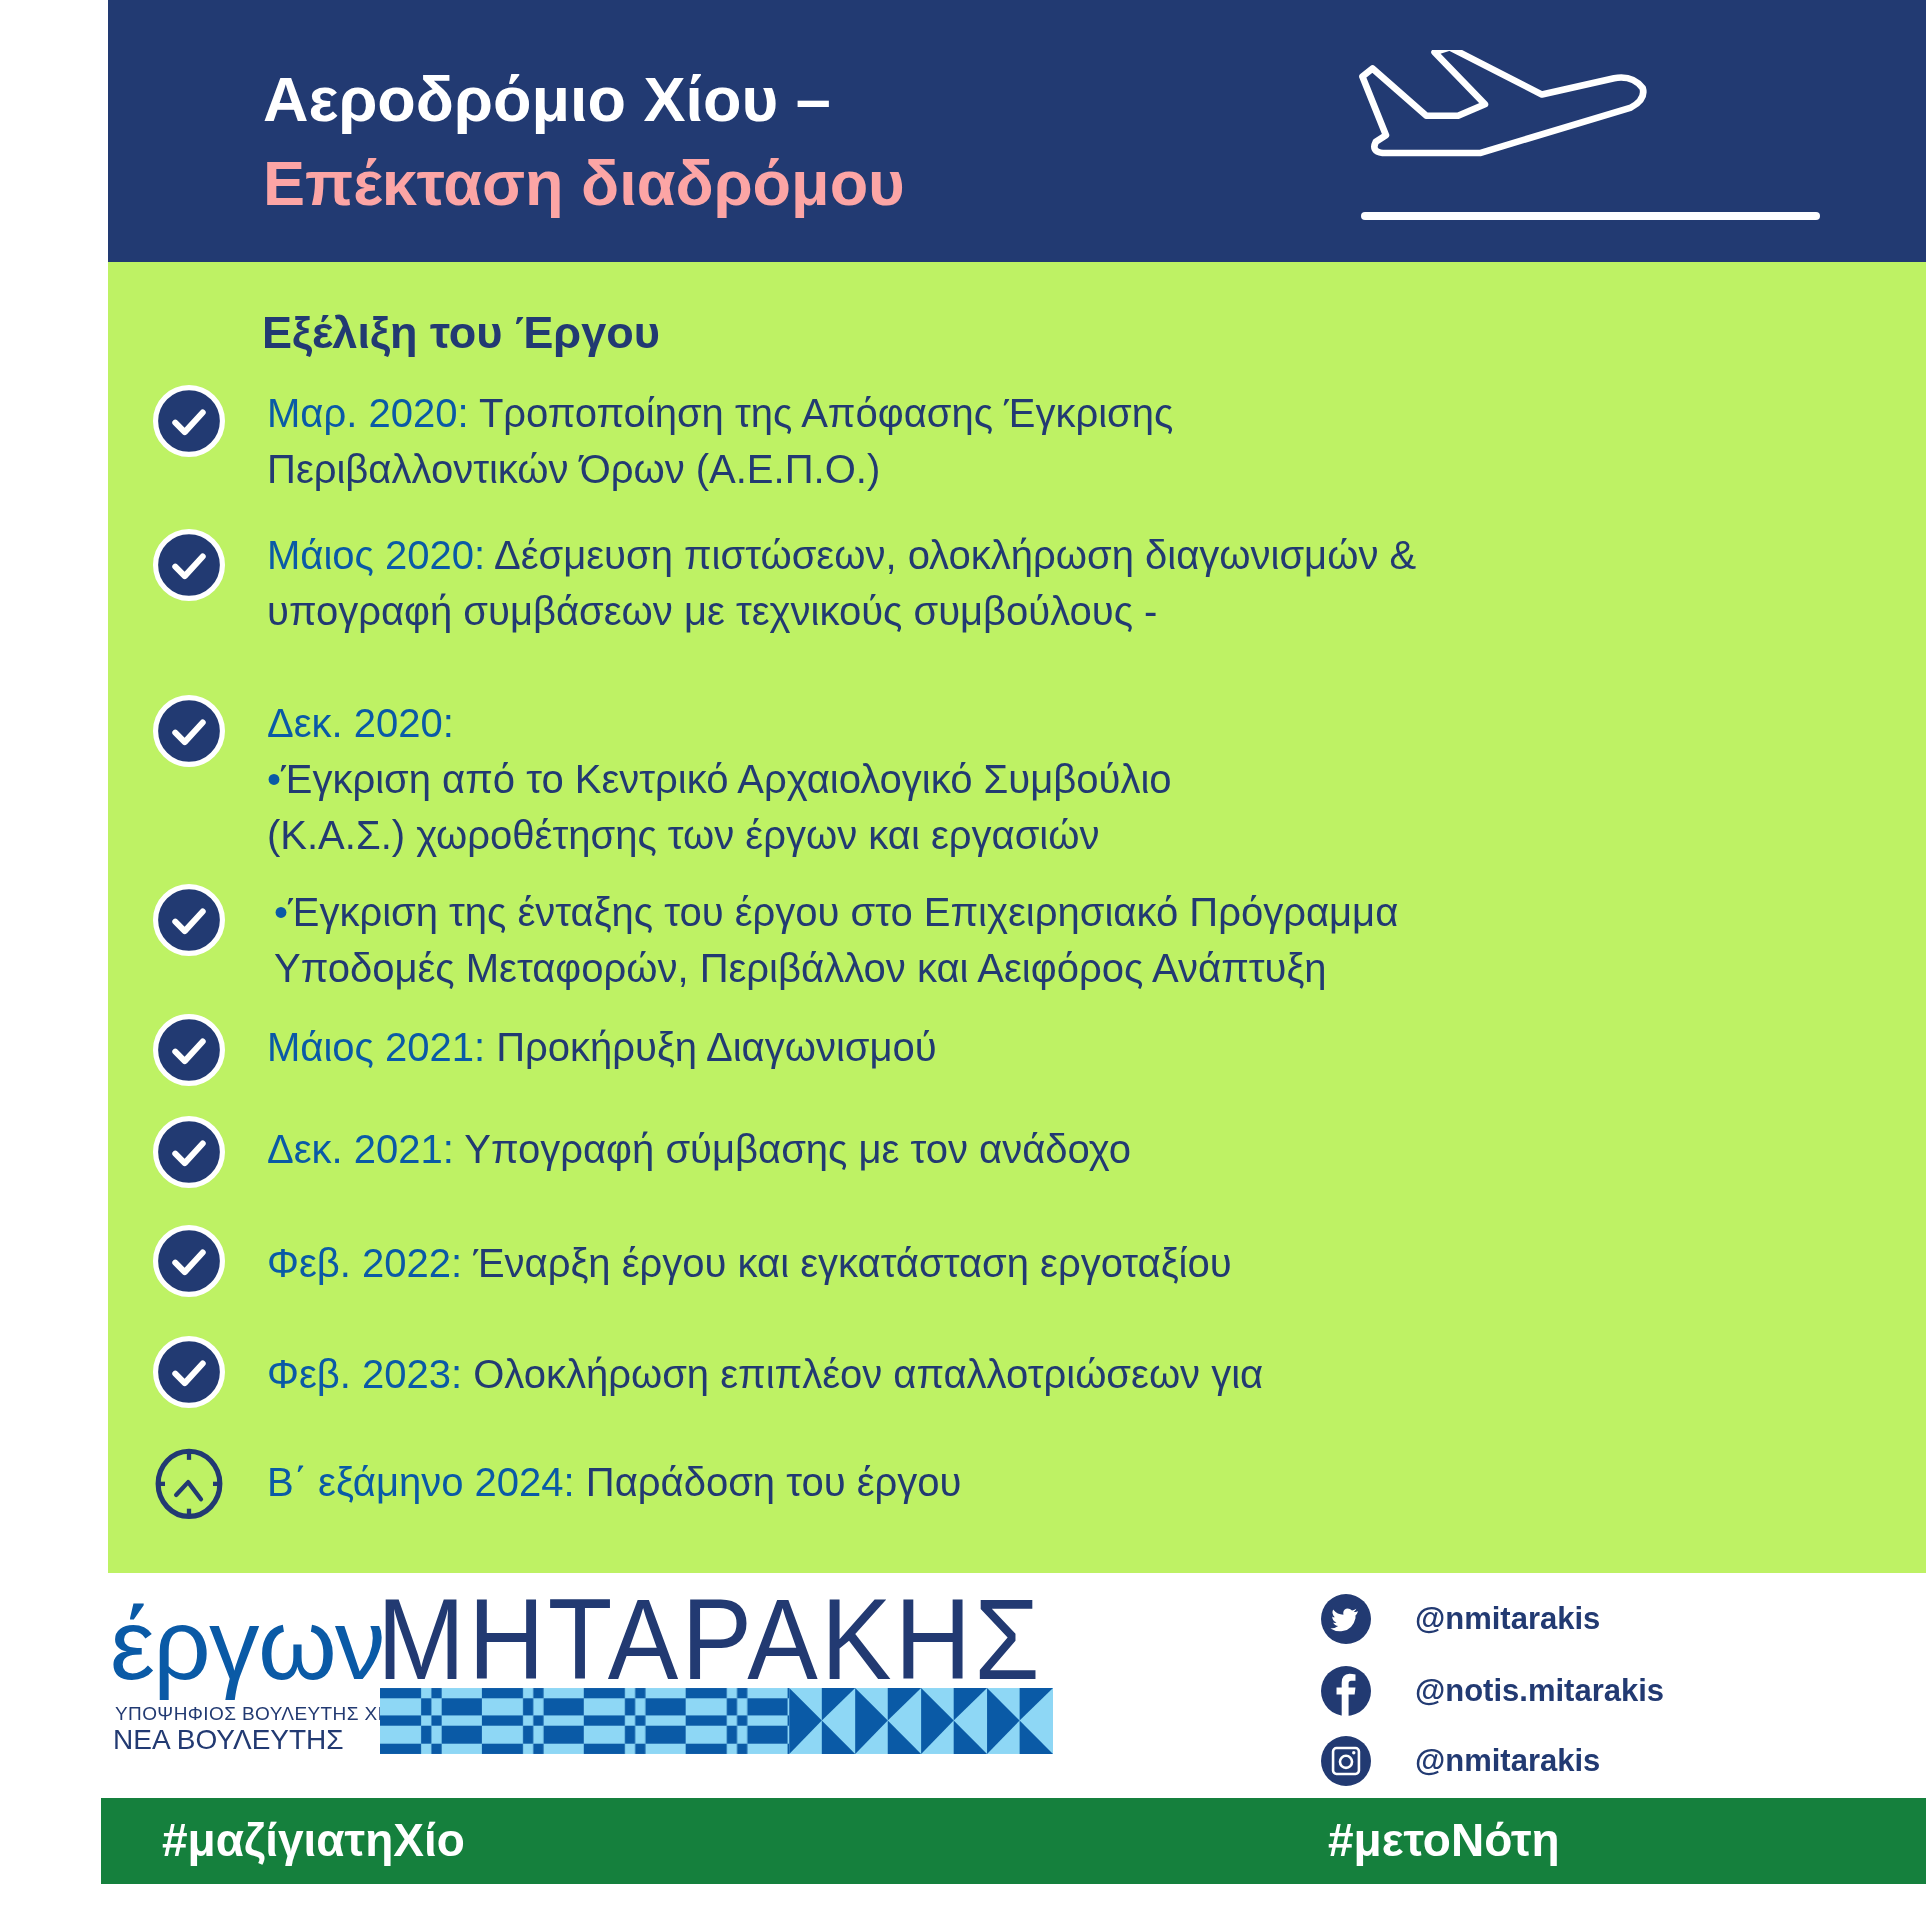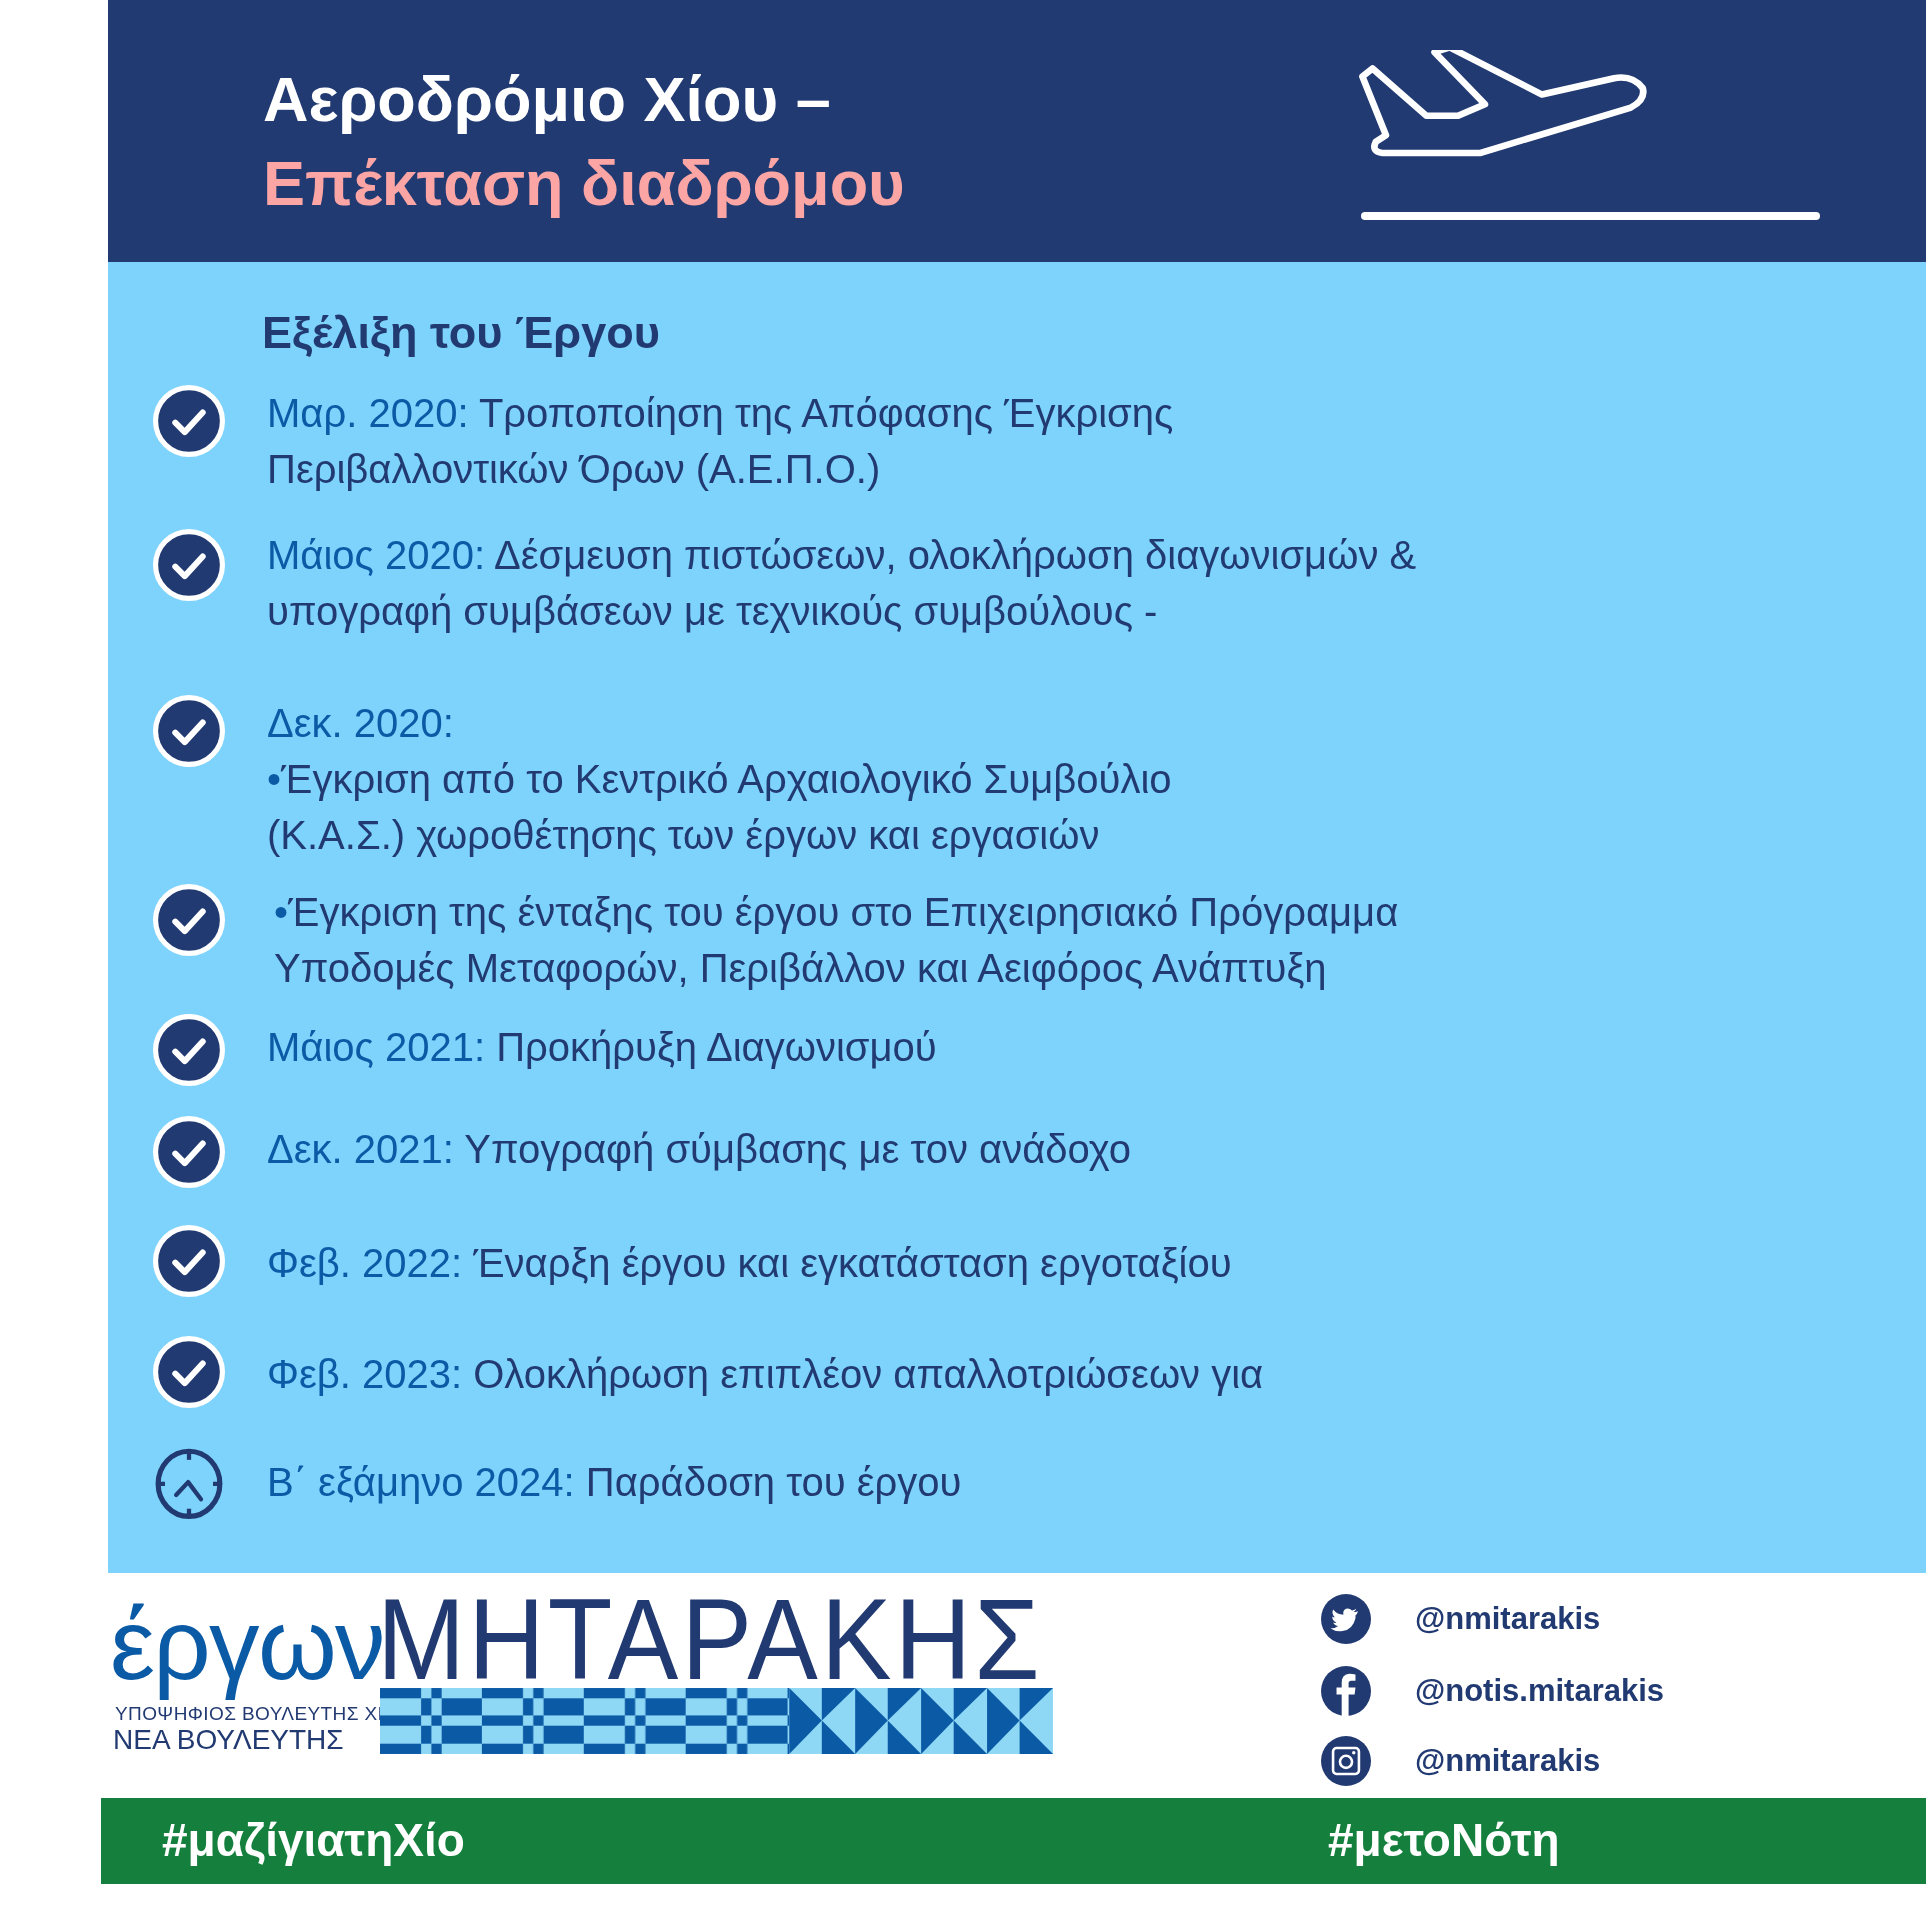--- a/index.html
+++ b/index.html
@@ -19,21 +19,21 @@
     .title-1 { top: 68px; color: #ffffff; }
     .title-2 { top: 152px; color: #fca5a5; }
     .plane { position: absolute; left: 1246px; top: 50px; width: 300px; height: 113px; }
     .runway {
       position: absolute; left: 1253px; top: 212px; width: 459px; height: 7.7px;
       background: #ffffff; border-radius: 4.3px;
     }
 
     .panel {
       position: absolute; left: 108px; top: 262px; width: 1818px; height: 1311px;
-      background: #7dd3fc;
+      background: #bef264;
     }
     .section-title {
       position: absolute; left: 154px; top: 48px; font-size: 45px; font-weight: bold;
       color: #223a72; line-height: 1; white-space: nowrap;
     }
     .item { position: absolute; left: 0; width: 1818px; }
     .item .icon {
       position: absolute; left: 45px; width: 72px; height: 72px;
     }
     .item .text {

